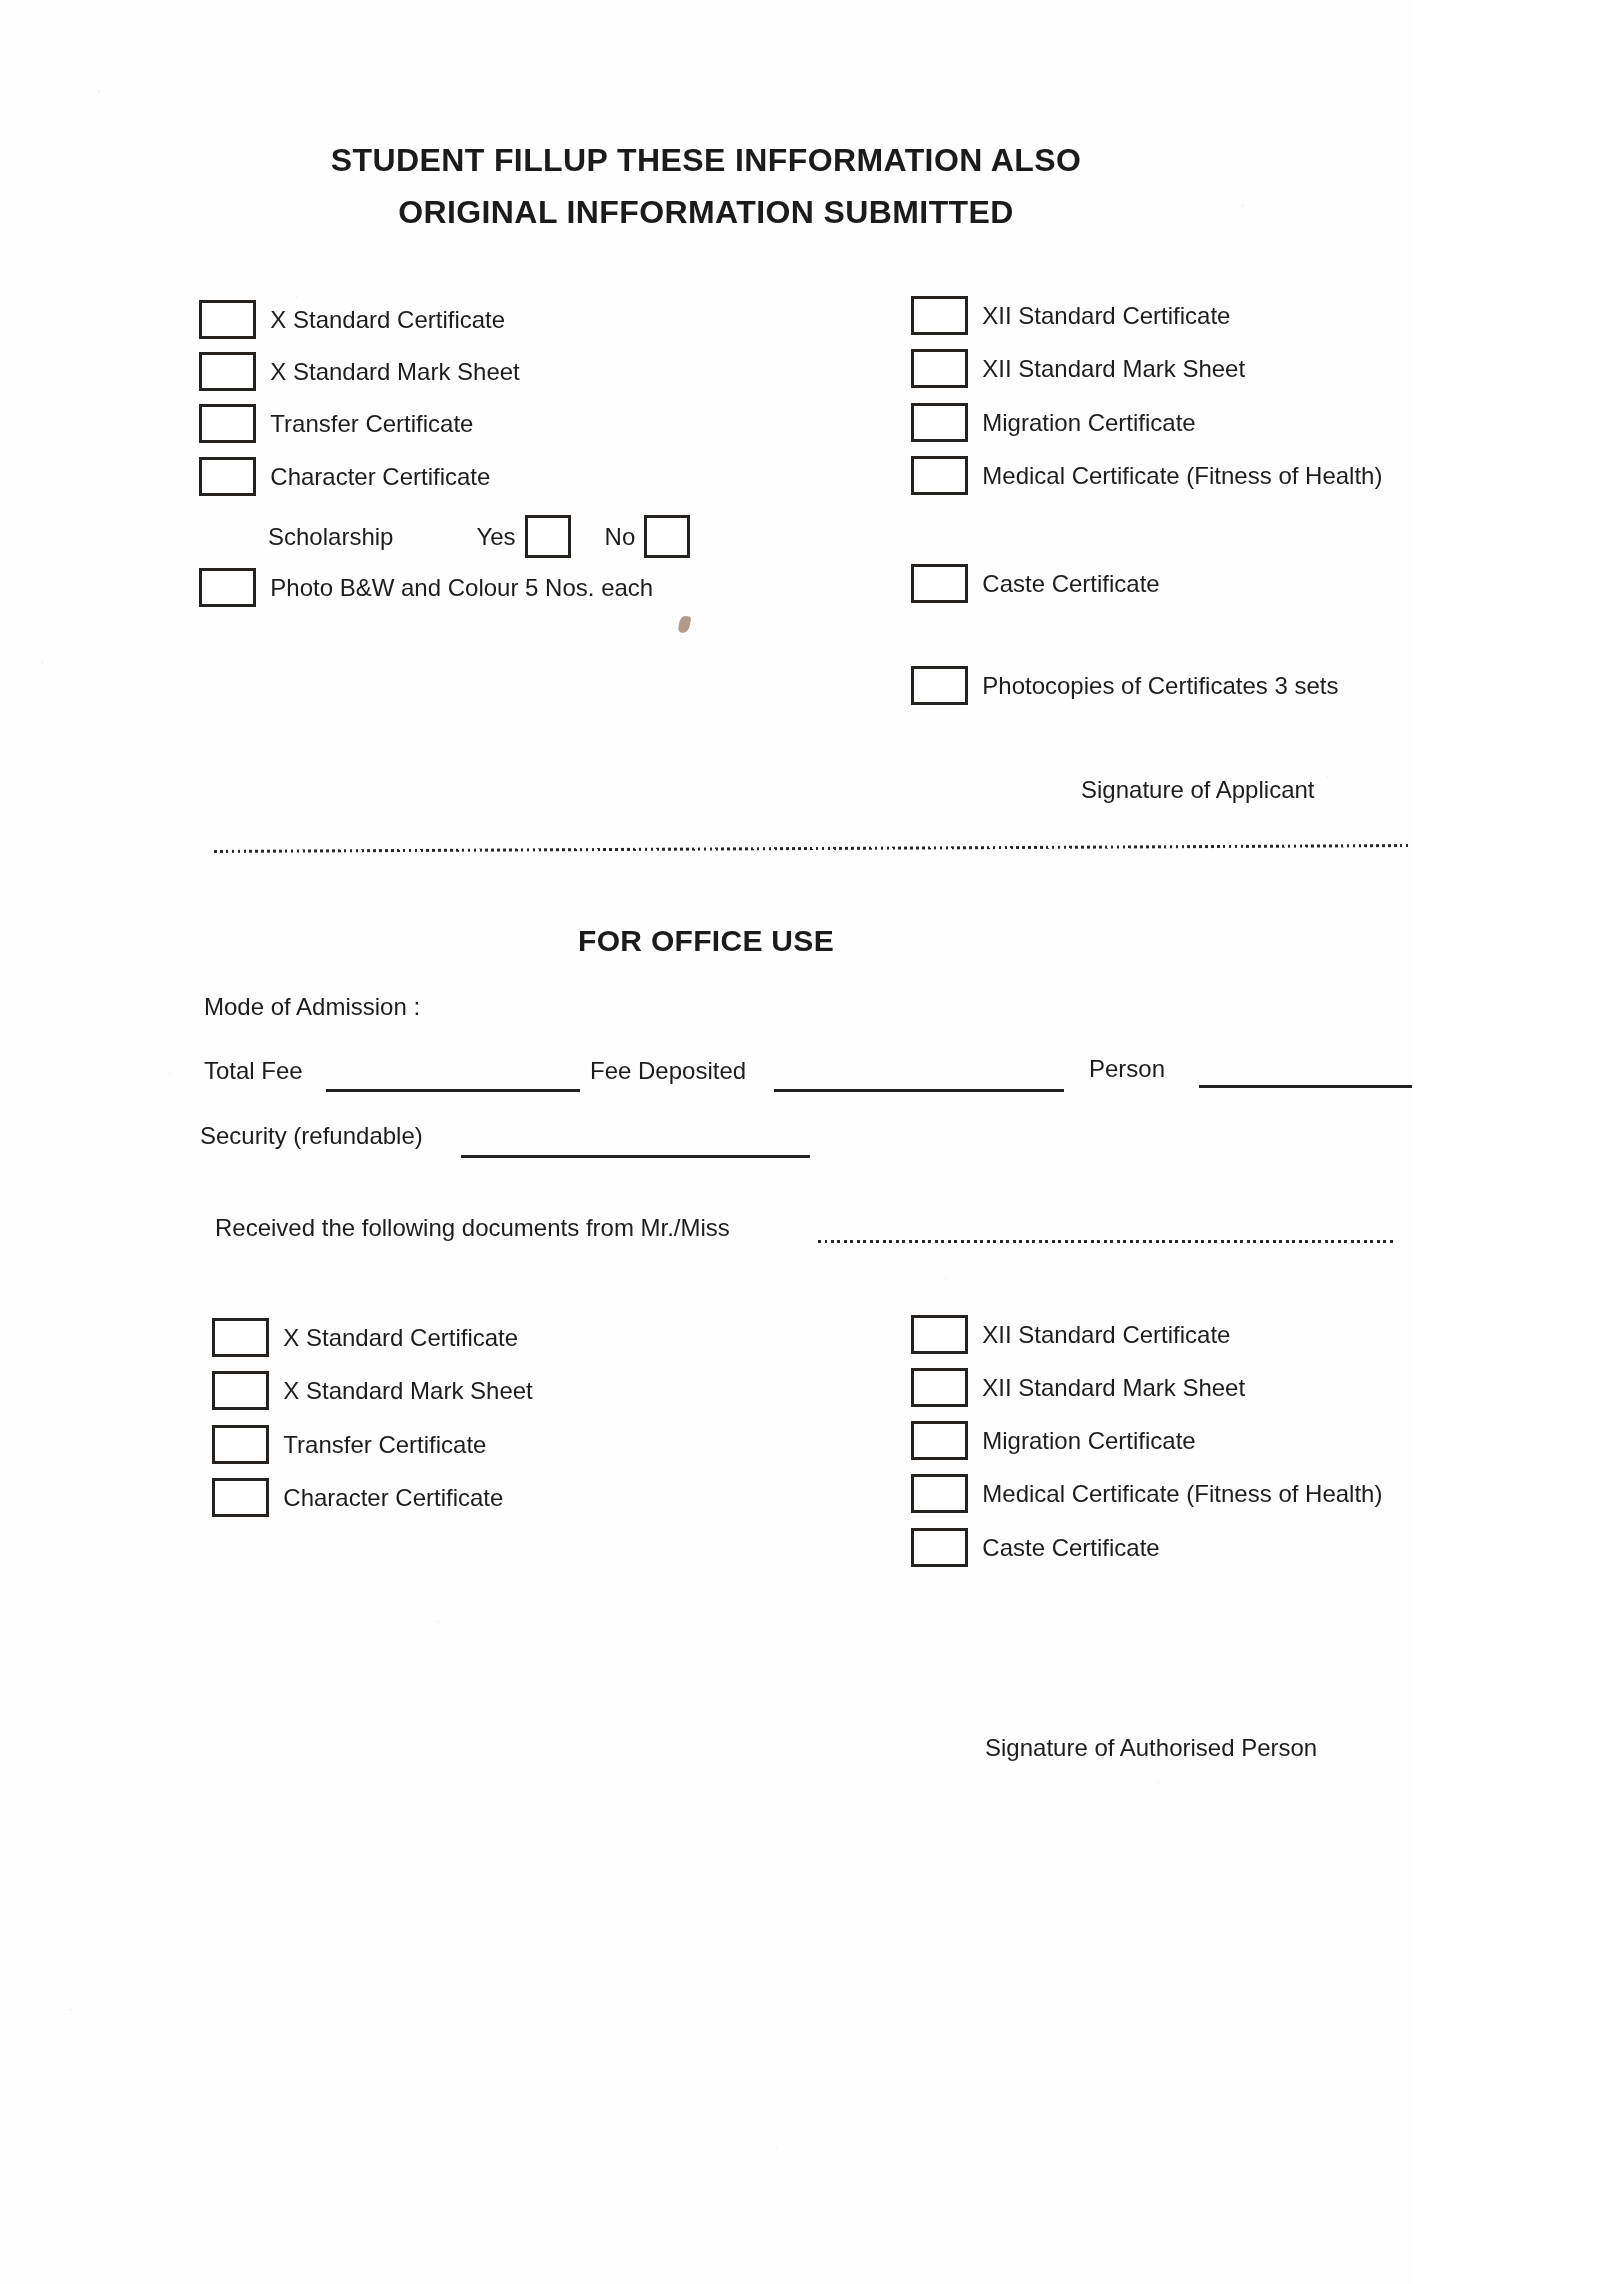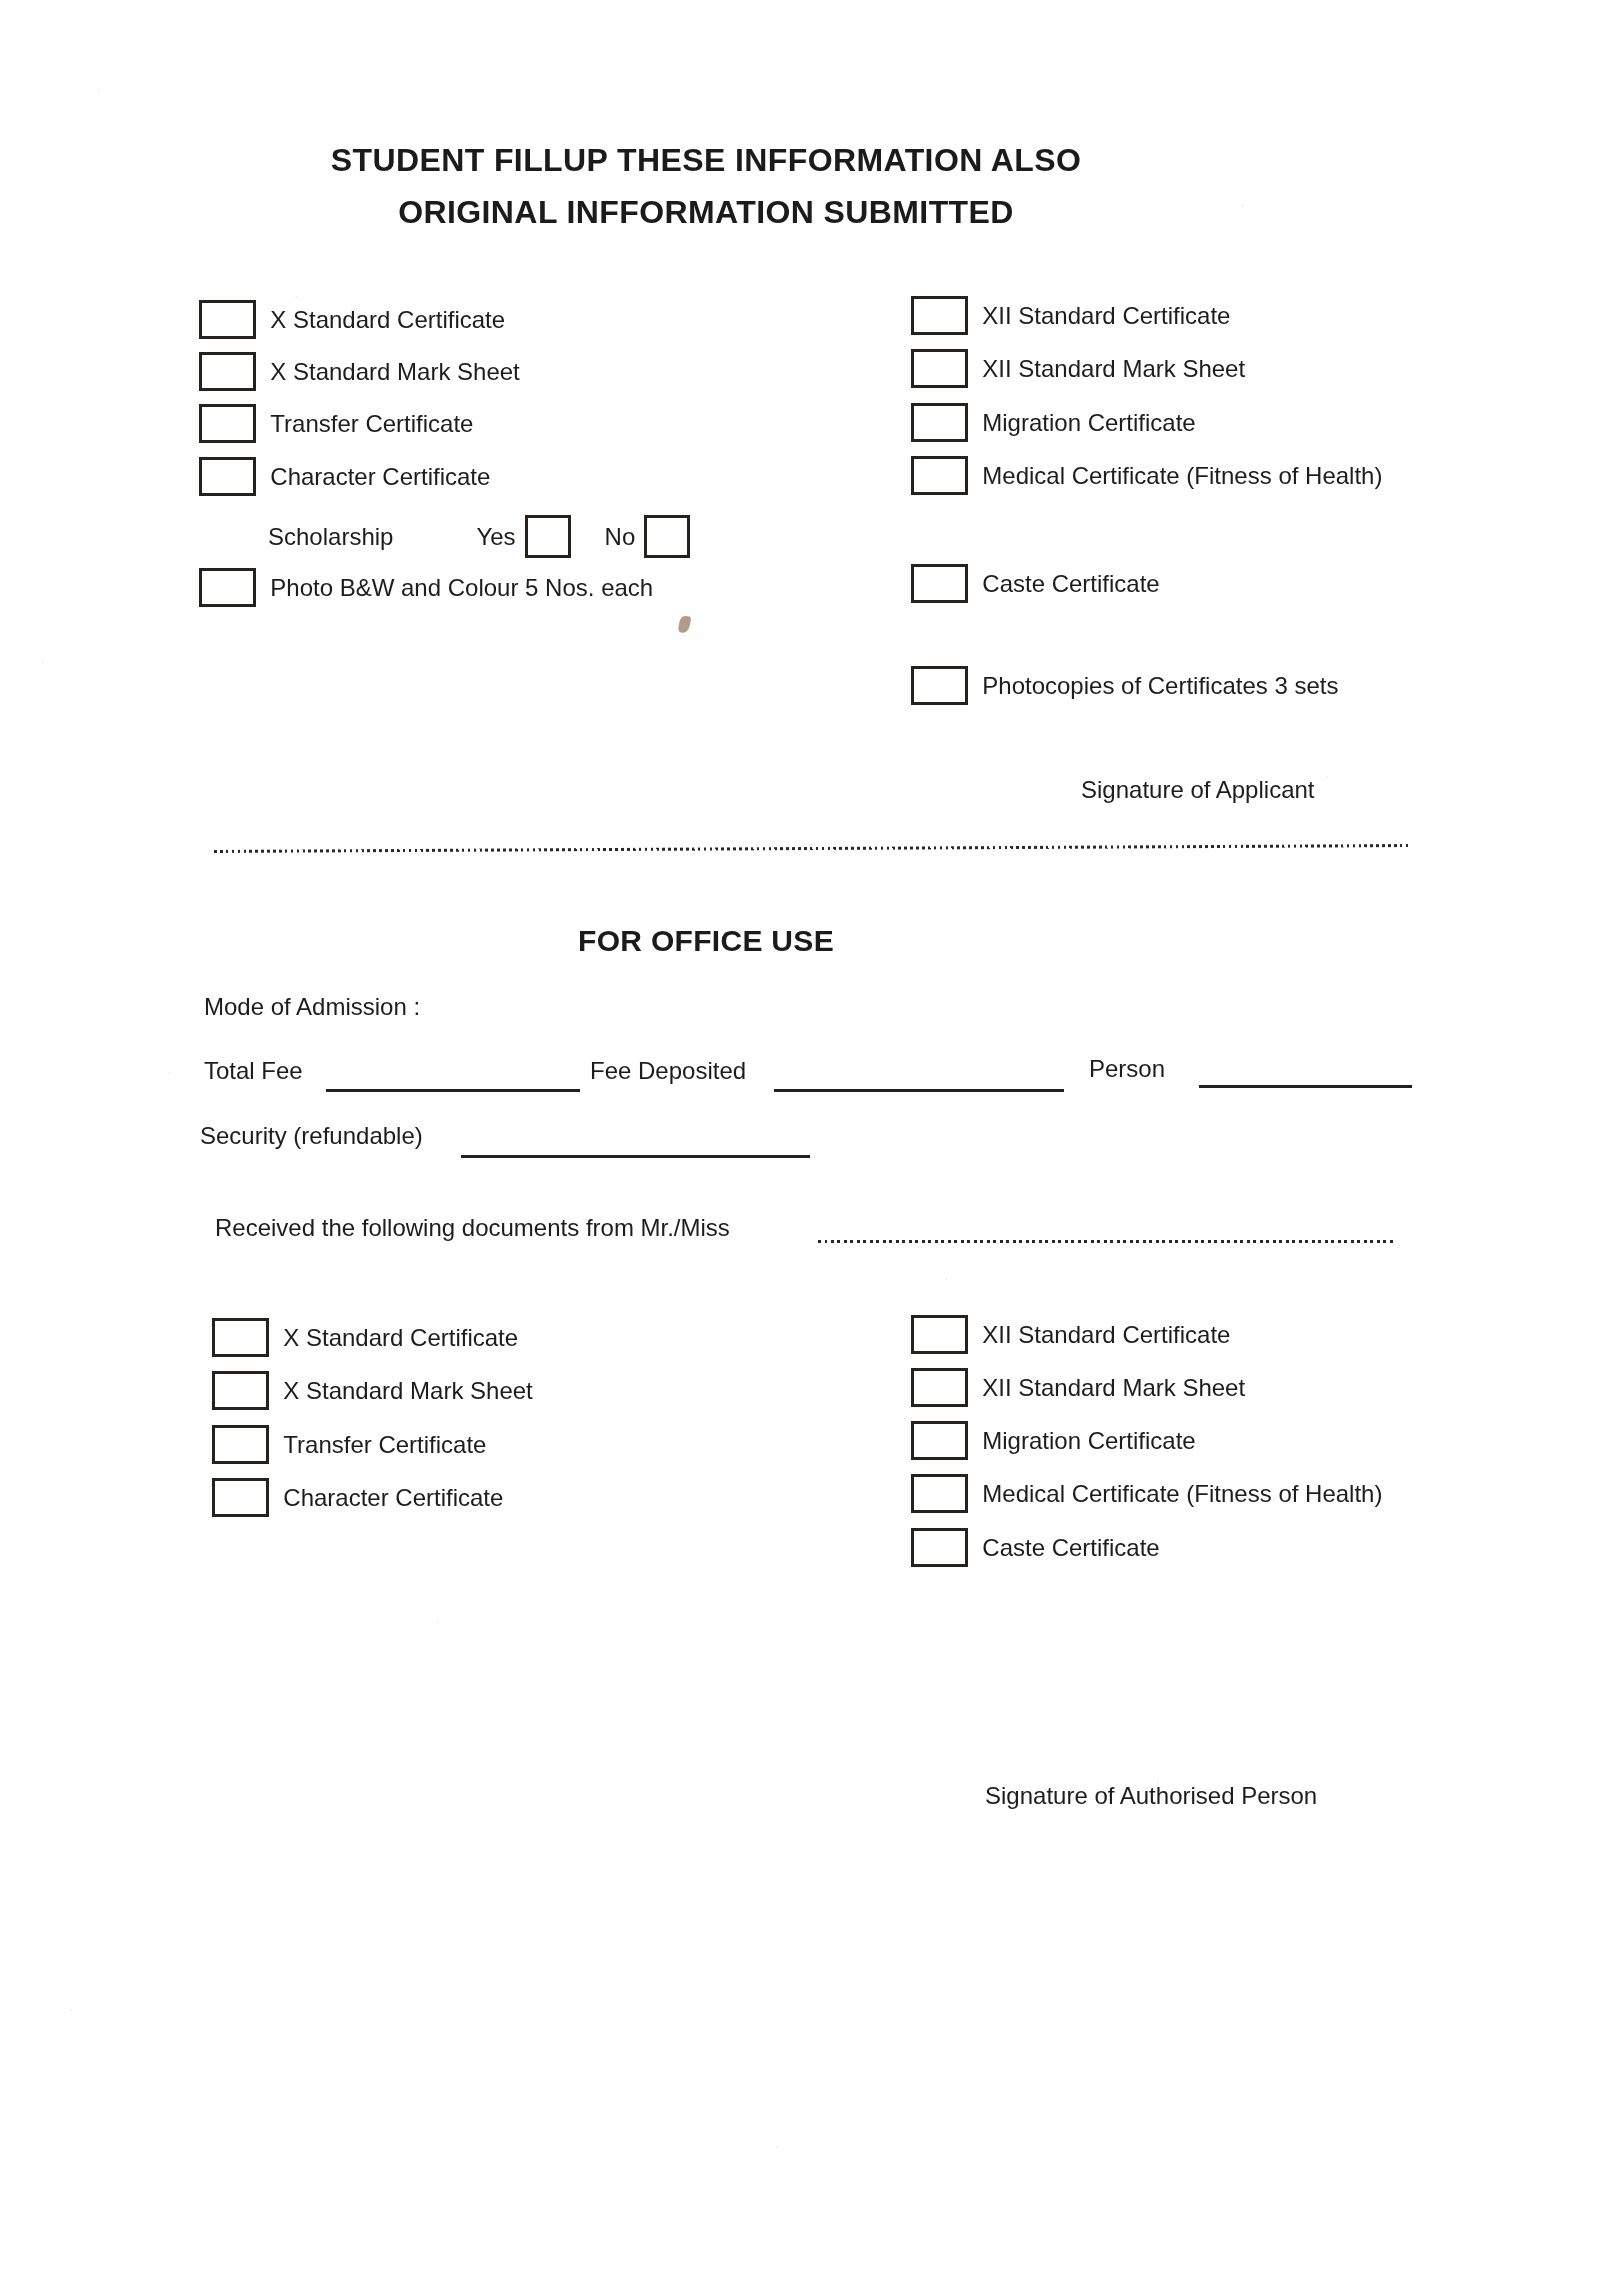--- a/index.html
+++ b/index.html
@@ -278,16 +278,16 @@
   <div class="abs cb-row" style="left:911px; top:1474px;">
     <span class="cb-box"></span>
     <span class="cb-label">Medical Certificate (Fitness of Health)</span>
   </div>
 
   <div class="abs cb-row" style="left:911px; top:1528px;">
     <span class="cb-box"></span>
     <span class="cb-label">Caste Certificate</span>
   </div>
 
-  <div class="abs txt" style="left:985px; top:1736px;margin-top:48px;">Signature of Authorised Person</div>
+  <div class="abs txt" style="left:985px; top:1736px;">Signature of Authorised Person</div>
 
 </div>
 
 
 </body></html>

